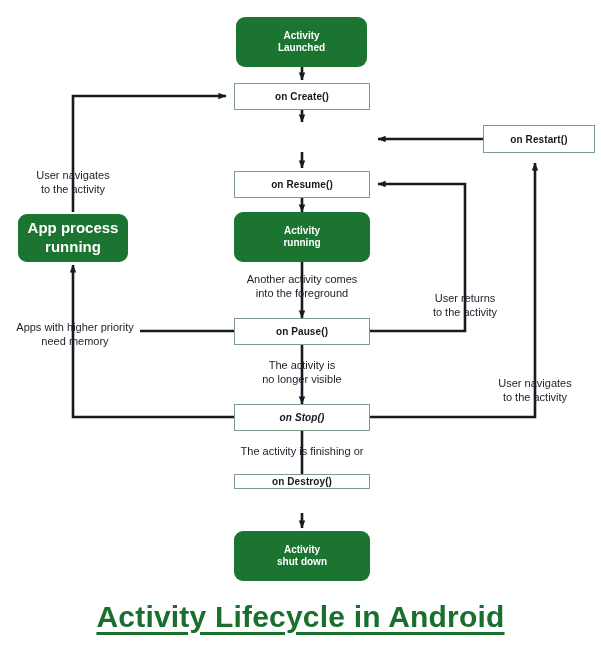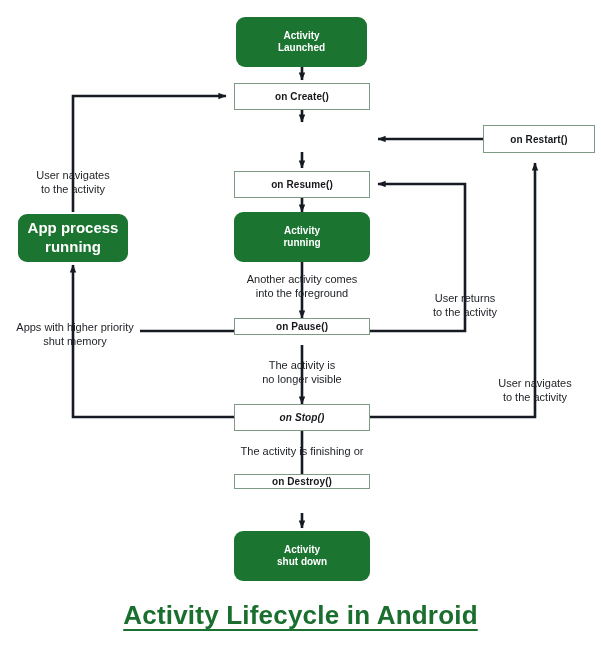--- a/index.html
+++ b/index.html
@@ -26,21 +26,21 @@
   }
   .green.small{font-size:15px;}
 
   .lbl{
     position:absolute;text-align:center;font-size:11px;color:#1c1f24;
     line-height:1.28;white-space:nowrap;
   }
 
   #title{
     position:absolute;left:0;right:0;top:600px;text-align:center;
-    font-size:26px;font-weight:bold;color:#1a6e2e;
+    font-size:30px;font-weight:bold;color:#1a6e2e;
     text-decoration:underline;text-underline-offset:5px;
     letter-spacing:.2px;
   }
 </style>
 </head>
 <body>
 
 <div id="stage">
 
   <svg class="wires" viewBox="0 0 601 660">
@@ -89,21 +89,21 @@
     <span>on Resume()</span>
   </div>
 
   <div class="node green" style="left:234px;top:212px;width:136px;height:50px;">
     <div>
       <span>Activity</span><br>
       <span>running</span>
     </div>
   </div>
 
-  <div class="node box" style="left:234px;top:318px;width:136px;height:17px;">
+  <div class="node box" style="left:234px;top:318px;width:136px;height:27px;">
     <span>on Pause()</span>
   </div>
 
   <div class="node box" style="left:234px;top:404px;width:136px;height:27px;font-style:italic;">
     <span>on Stop()</span>
   </div>
 
   <div class="node box" style="left:234px;top:474px;width:136px;height:15px;">
     <span>on Destroy()</span>
   </div>
@@ -131,21 +131,21 @@
     <span>to the activity</span>
   </div>
 
   <div class="lbl" style="left:222px;top:272px;width:160px;">
     <span>Another activity comes</span><br>
     <span>into the foreground</span>
   </div>
 
   <div class="lbl" style="left:8px;top:320px;width:134px;">
     <span>Apps with higher priority</span><br>
-    <span>shut memory</span>
+    <span>need memory</span>
   </div>
 
   <div class="lbl" style="left:404px;top:291px;width:122px;">
     <span>User returns</span><br>
     <span>to the activity</span>
   </div>
 
   <div class="lbl" style="left:236px;top:358px;width:132px;">
     <span>The activity is</span><br>
     <span>no longer visible</span>

